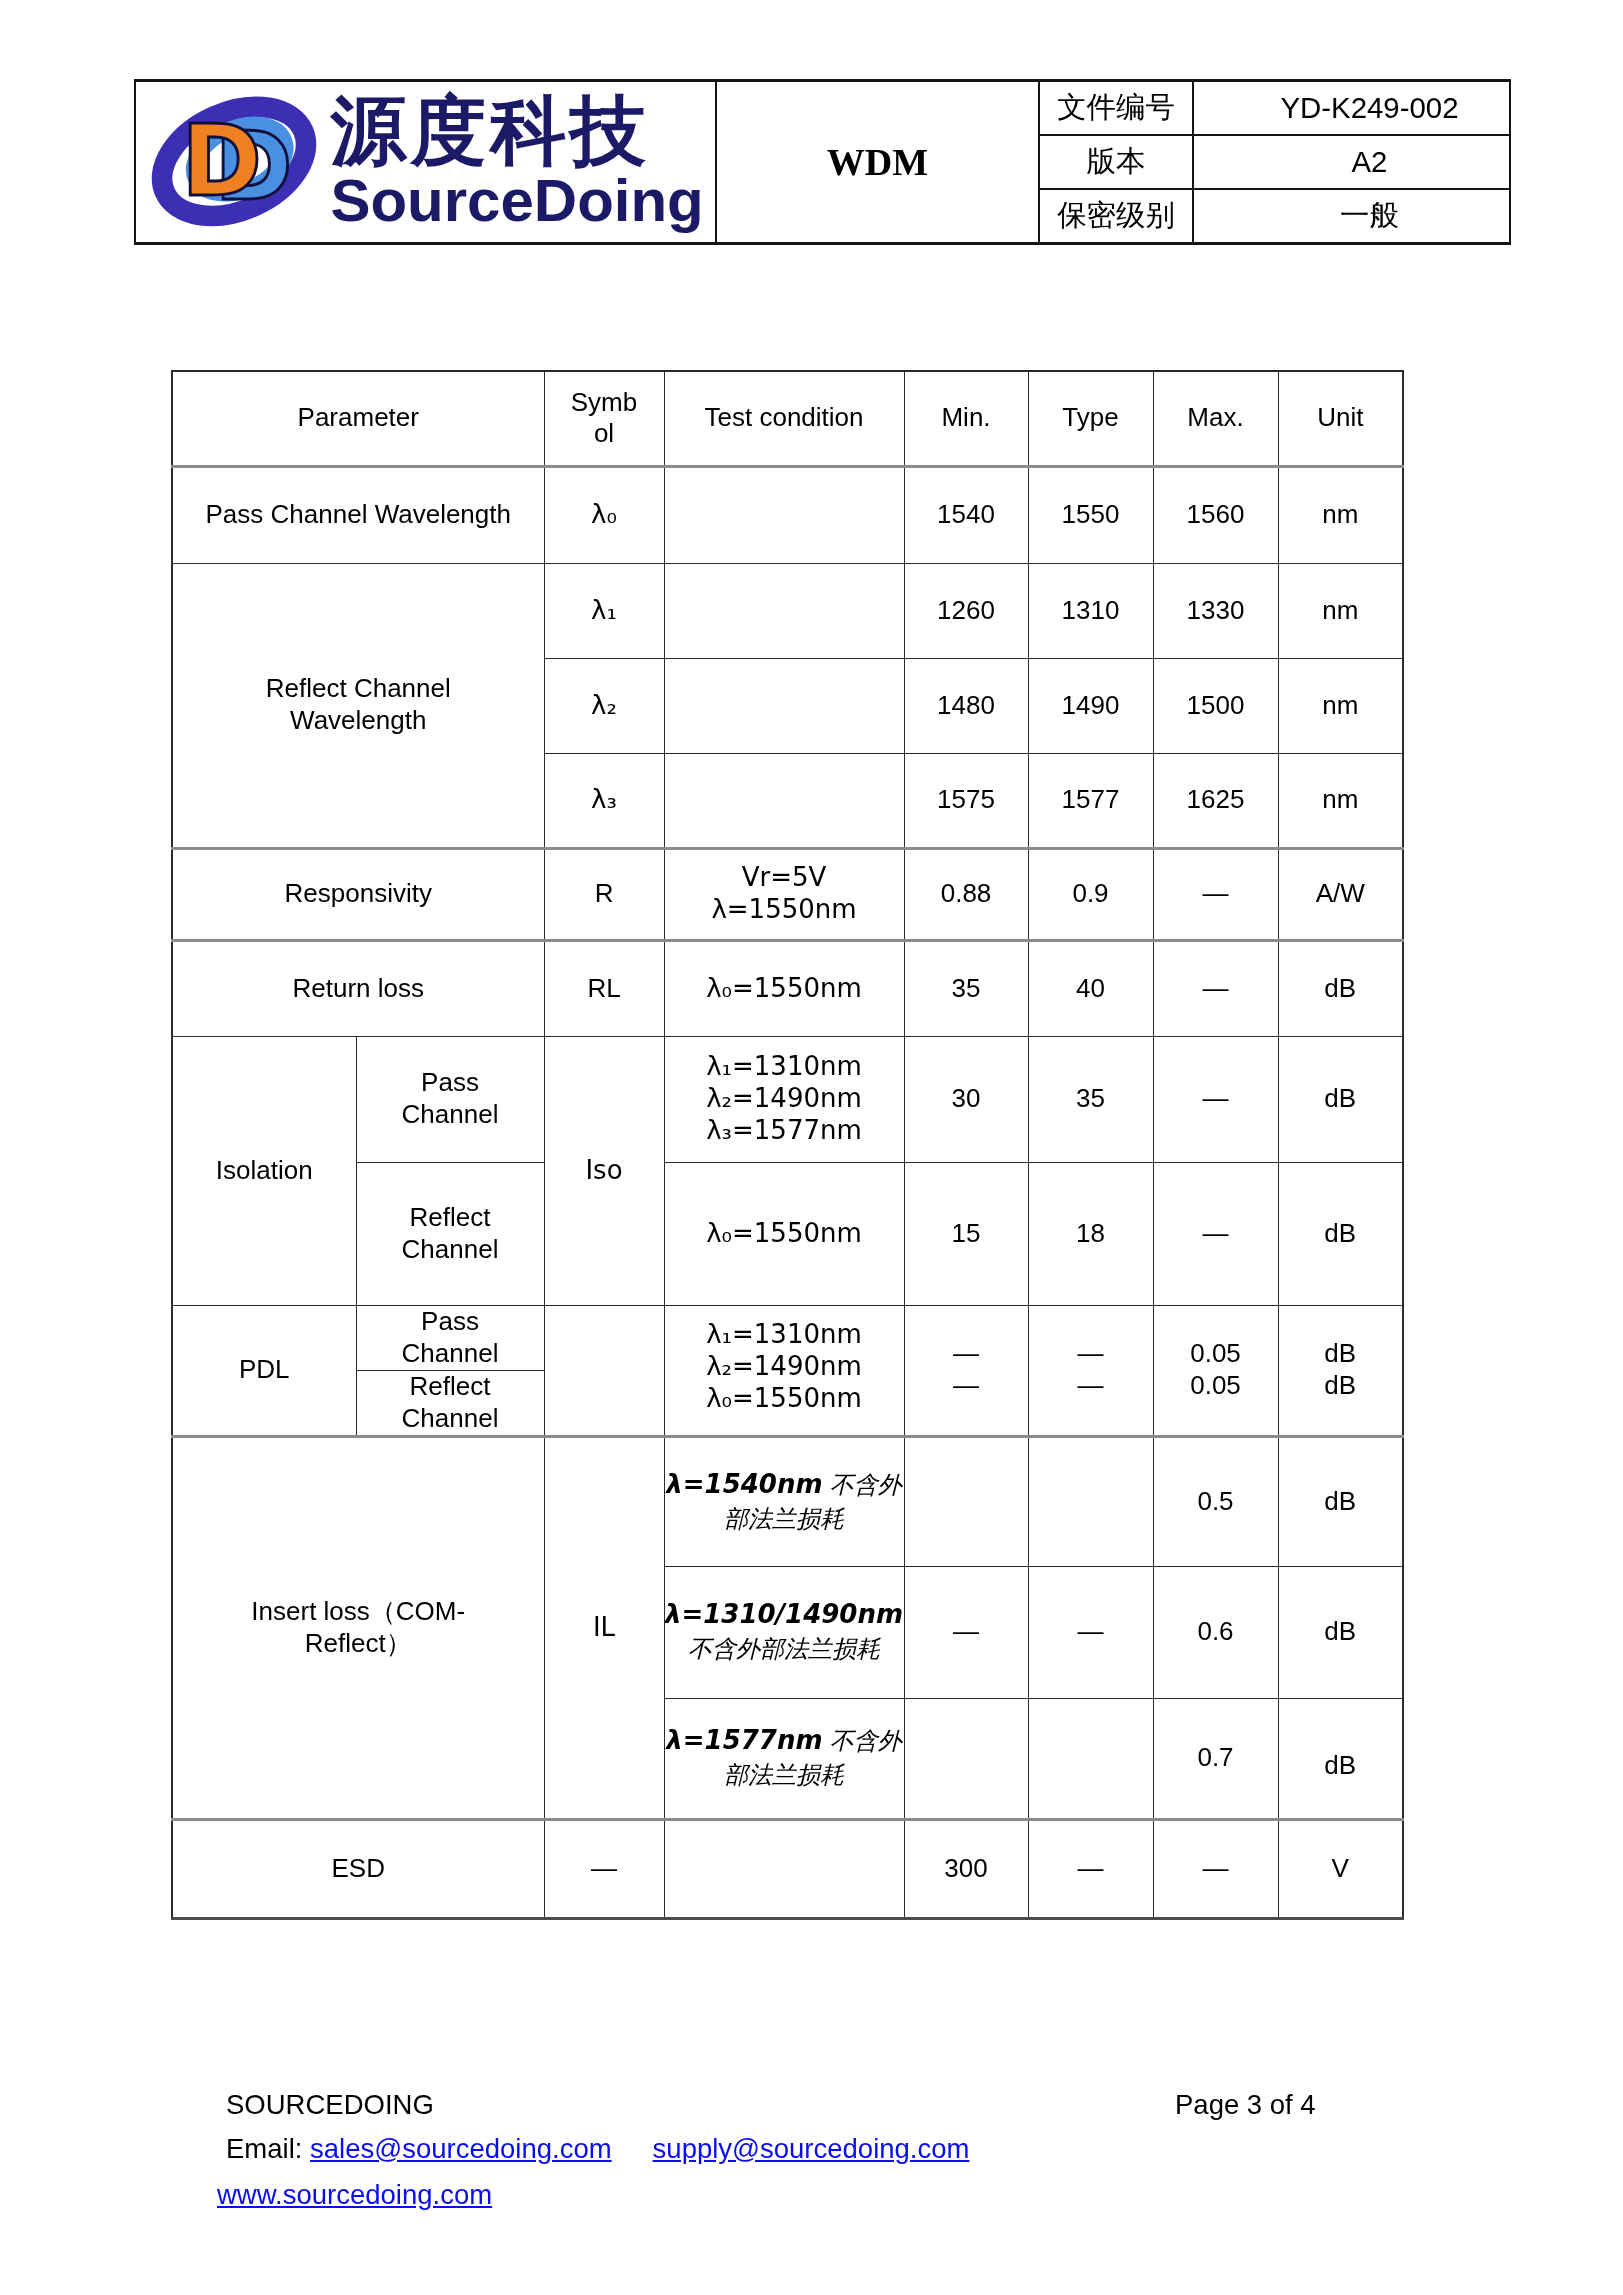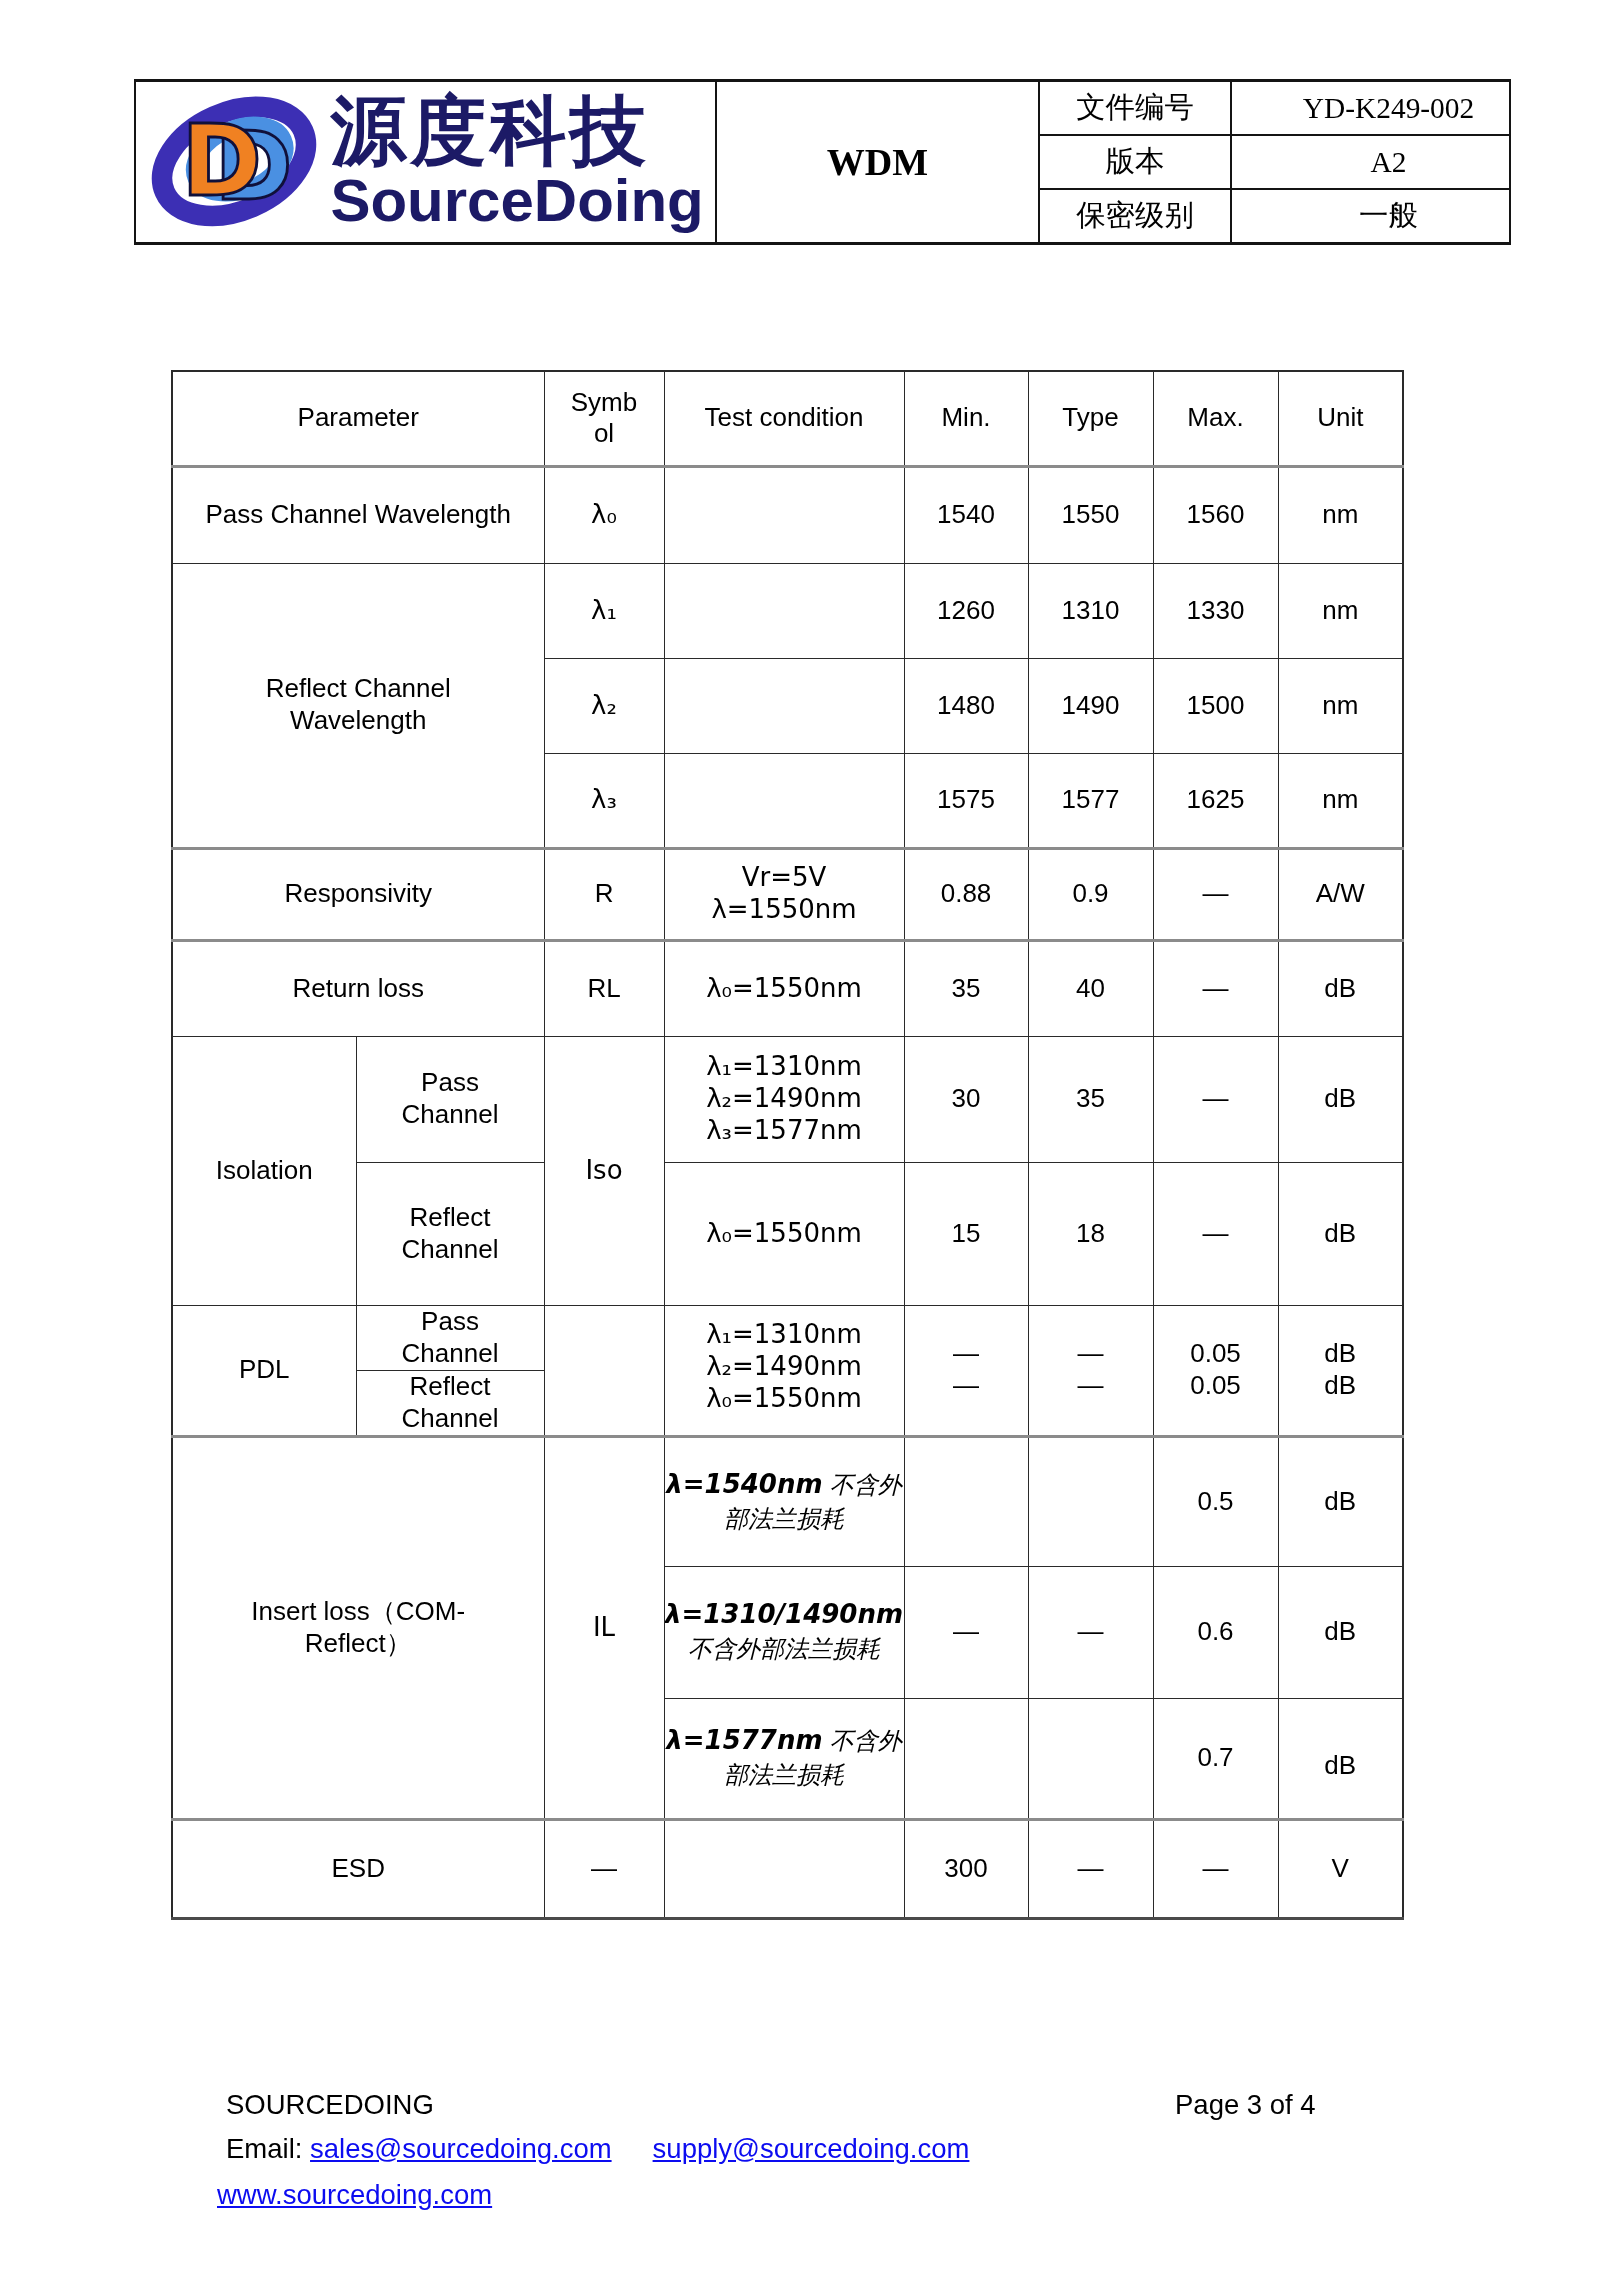--- a/index.html
+++ b/index.html
@@ -22,25 +22,25 @@
   .cn-name { font-size:76px; font-weight:bold; color:#1c1a66; letter-spacing:3.9px; line-height:1.0;
     font-family:"Liberation Sans", sans-serif; }
   .en-name { font-size:60px; font-weight:bold; color:#1c1a66; line-height:1.0; margin-top:1.3px;
     letter-spacing:0px; }
   .wdm-cell { width:323px; border-right:2px solid #141414; box-sizing:border-box;
     display:flex; align-items:center; justify-content:center;
     font-family:"Liberation Serif", serif; font-weight:bold; font-size:38px; }
   .fields { flex:1; display:flex; flex-direction:column; }
   .field-row { flex:1; display:flex; border-bottom:2px solid #141414; box-sizing:border-box; }
   .field-row:last-child { border-bottom:none; }
-  .f-label { width:192px; border-right:2px solid #141414; box-sizing:border-box;
+  .f-label { width:154px; border-right:2px solid #141414; box-sizing:border-box;
     display:flex; align-items:center; justify-content:center;
     font-family:"Liberation Serif", serif; font-size:29.4px; }
   .f-value { flex:1; display:flex; align-items:center; justify-content:center;
-    font-family:Liberation Serif, serif; font-size:29.4px;padding-left:36px; }
+    font-family:Liberation Sans, sans-serif; font-size:29.4px;padding-left:36px; }
 
   
   .sec-title { position:absolute; left:167px; top:286px; font-size:31px; font-weight:bold;
     letter-spacing:0.3px; }
 
   
   table.spec {
     position:absolute; left:171px; top:370px; width:1232px;
     border-collapse:collapse; table-layout:fixed;
     border:2px solid #2a2a2a; border-bottom:3.9px solid #4a4a4a;

